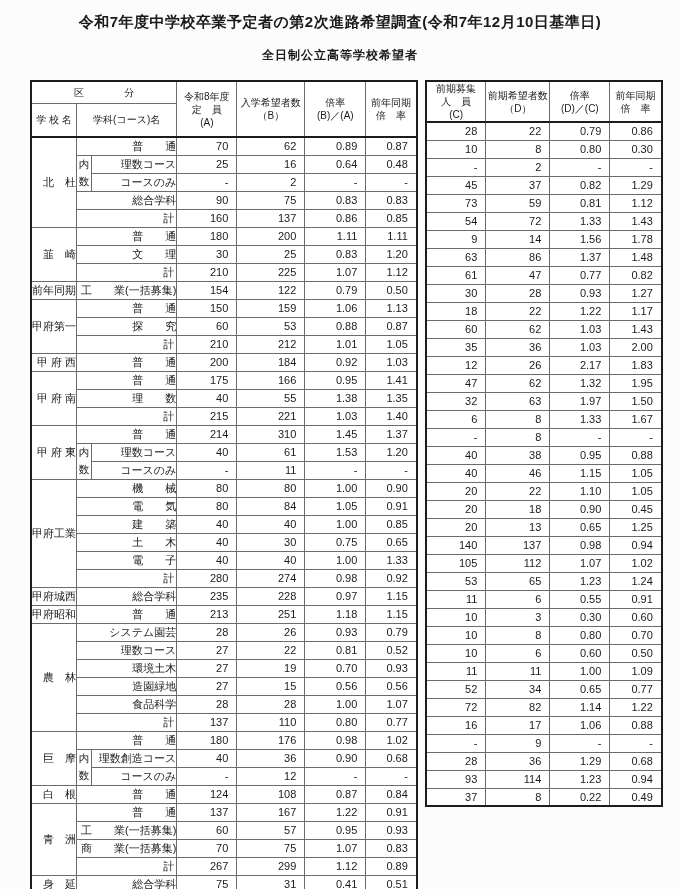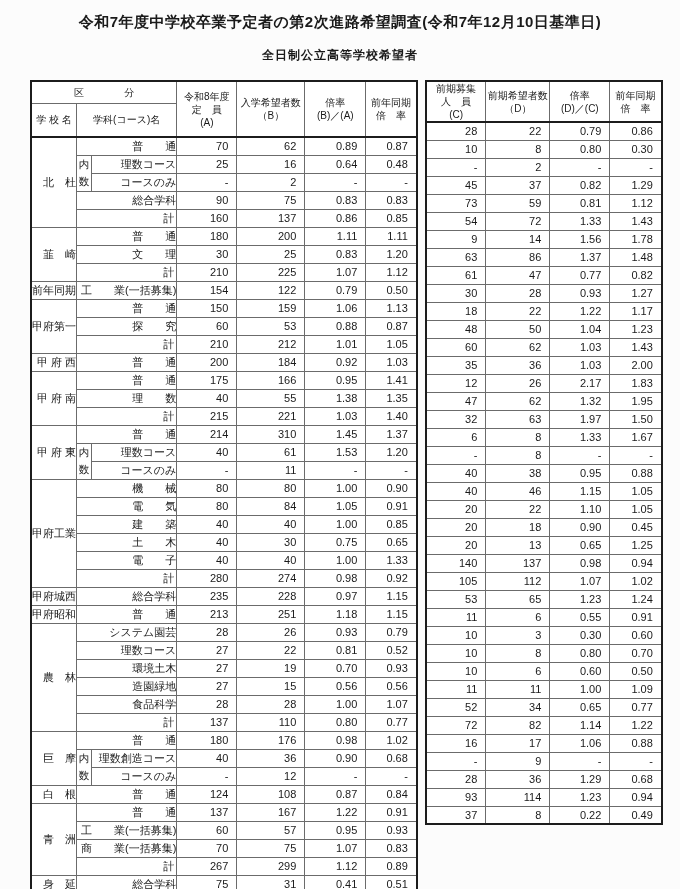--- a/index.html
+++ b/index.html
@@ -534,26 +534,20 @@
             <td class="num">28</td>
             <td class="num">0.93</td>
             <td class="num">1.27</td>
           </tr>
           <tr>
             <td class="num">18</td>
             <td class="num">22</td>
             <td class="num">1.22</td>
             <td class="num">1.17</td>
           </tr>
-          <tr>
-            <td class="num">48</td>
-            <td class="num">50</td>
-            <td class="num">1.04</td>
-            <td class="num">1.23</td>
-          </tr>
           <tr class="group-start">
             <td class="num">60</td>
             <td class="num">62</td>
             <td class="num">1.03</td>
             <td class="num">1.43</td>
           </tr>
           <tr class="group-start">
             <td class="num">35</td>
             <td class="num">36</td>
             <td class="num">1.03</td>

